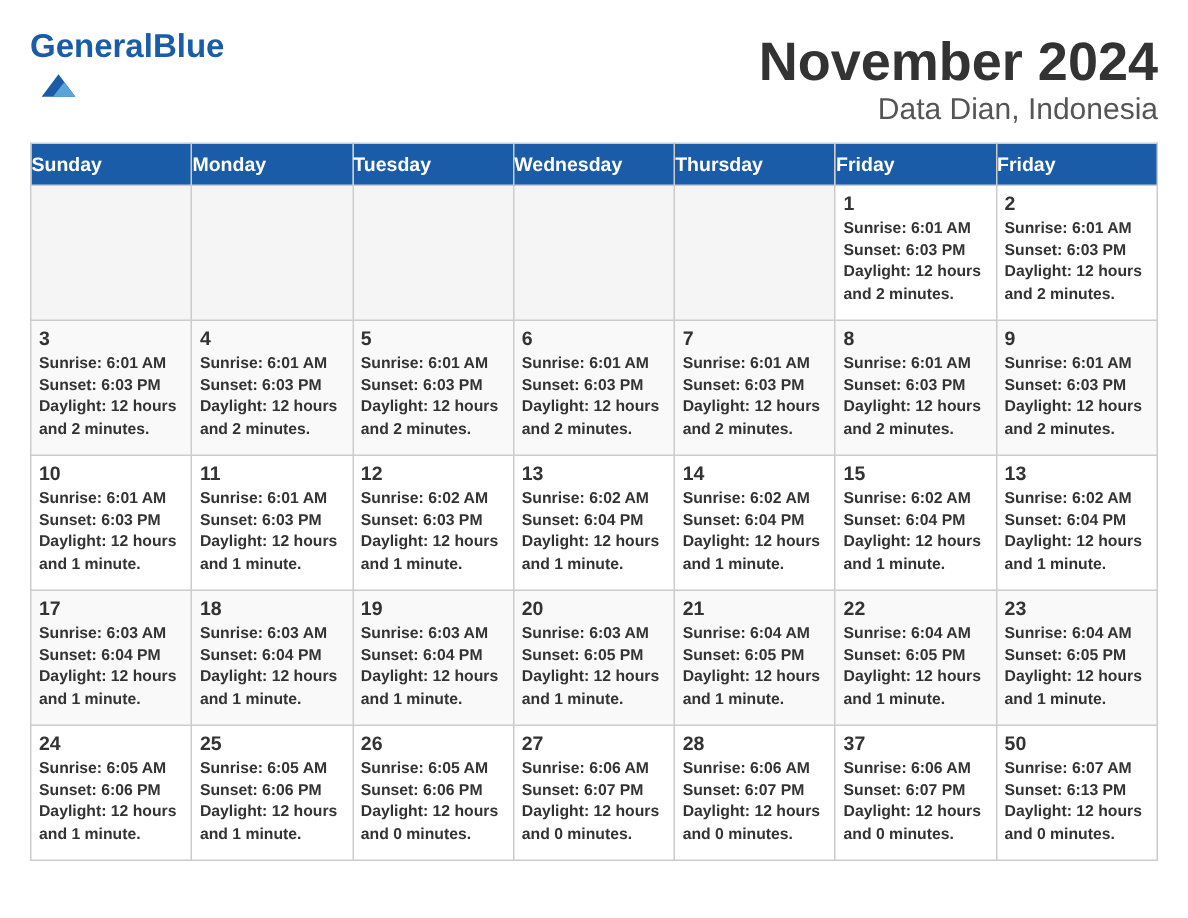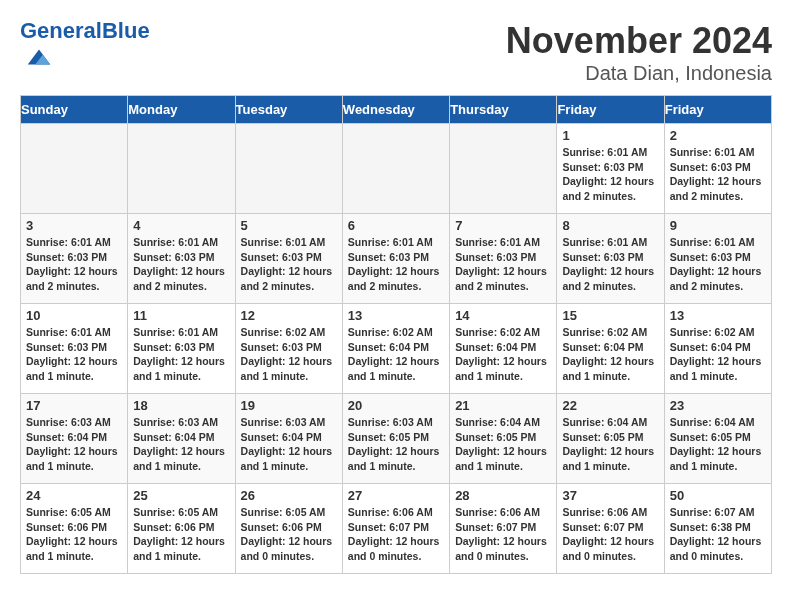--- a/index.html
+++ b/index.html
@@ -305,18 +305,18 @@
         </td>
         <td>
           <span class="day-number">37</span>
           <div class="day-info" style="white-space: pre-line;">Sunrise: 6:06 AM
 Sunset: 6:07 PM
 Daylight: 12 hours and 0 minutes.</div>
         </td>
         <td>
           <span class="day-number">50</span>
           <div class="day-info" style="white-space: pre-line;">Sunrise: 6:07 AM
-Sunset: 6:38 PM
+Sunset: 6:13 PM
 Daylight: 12 hours and 0 minutes.</div>
         </td>
       </tr>
     </tbody>
 </table>
 
 </body></html>

